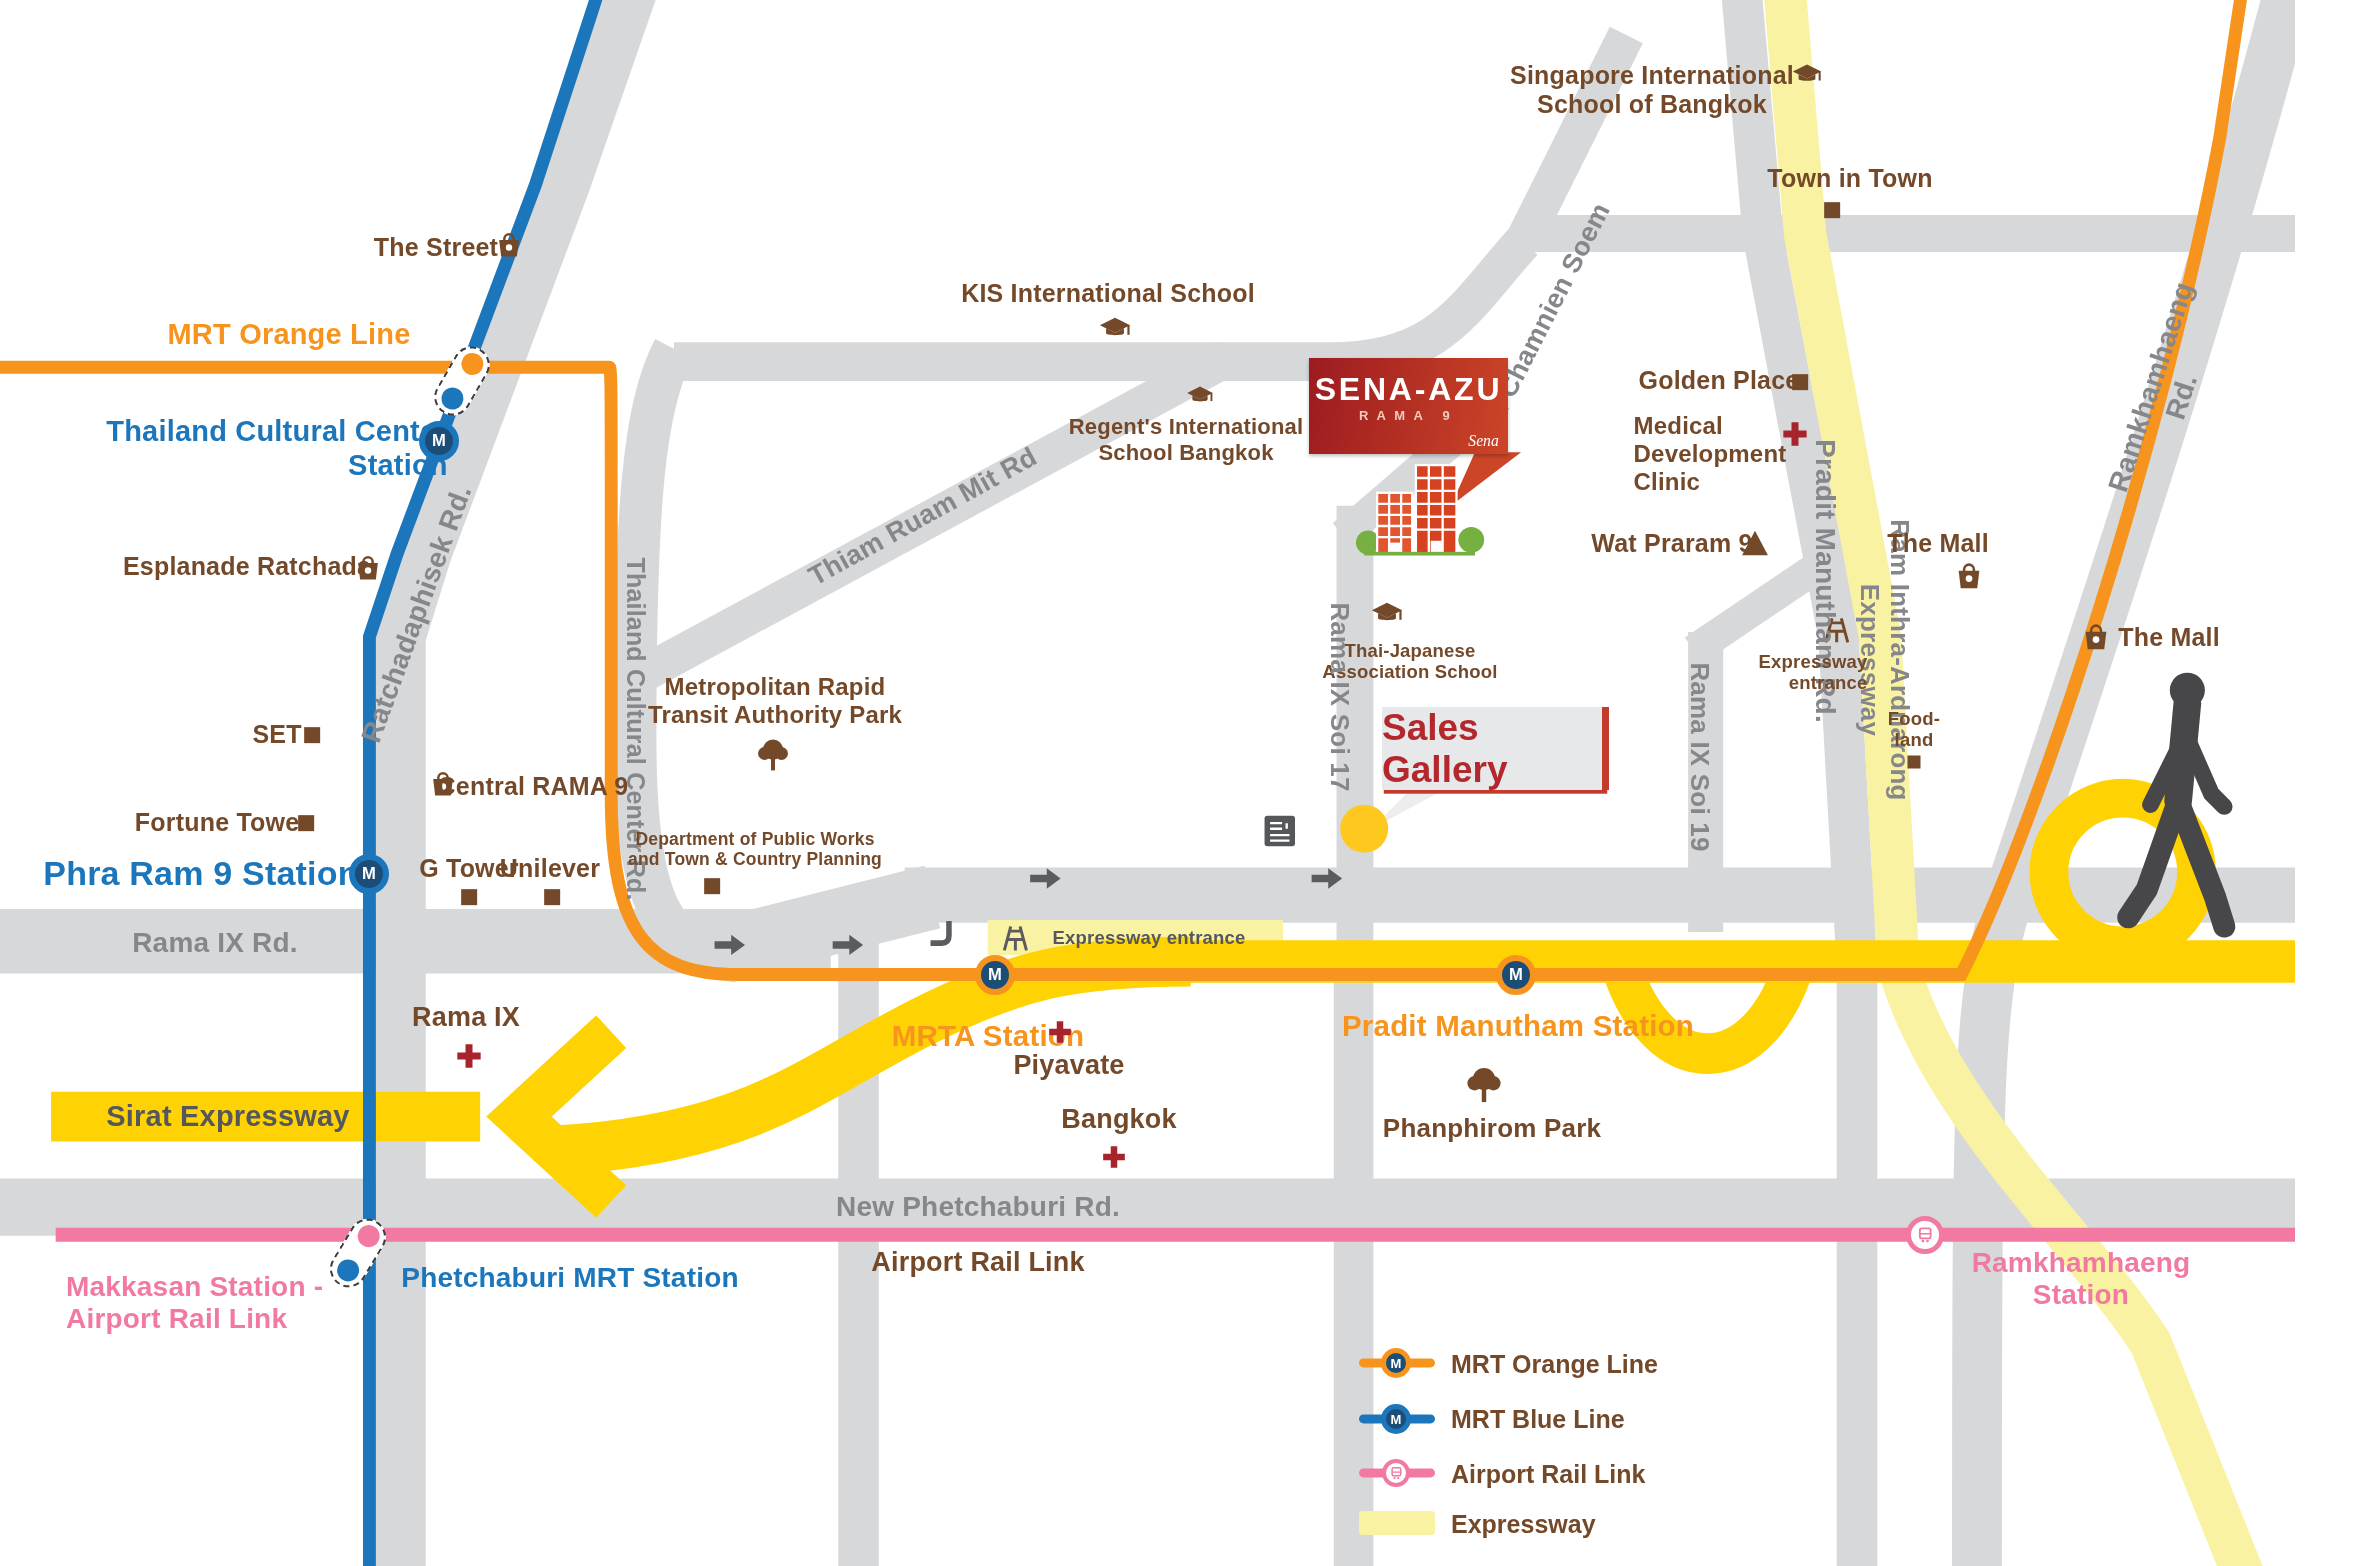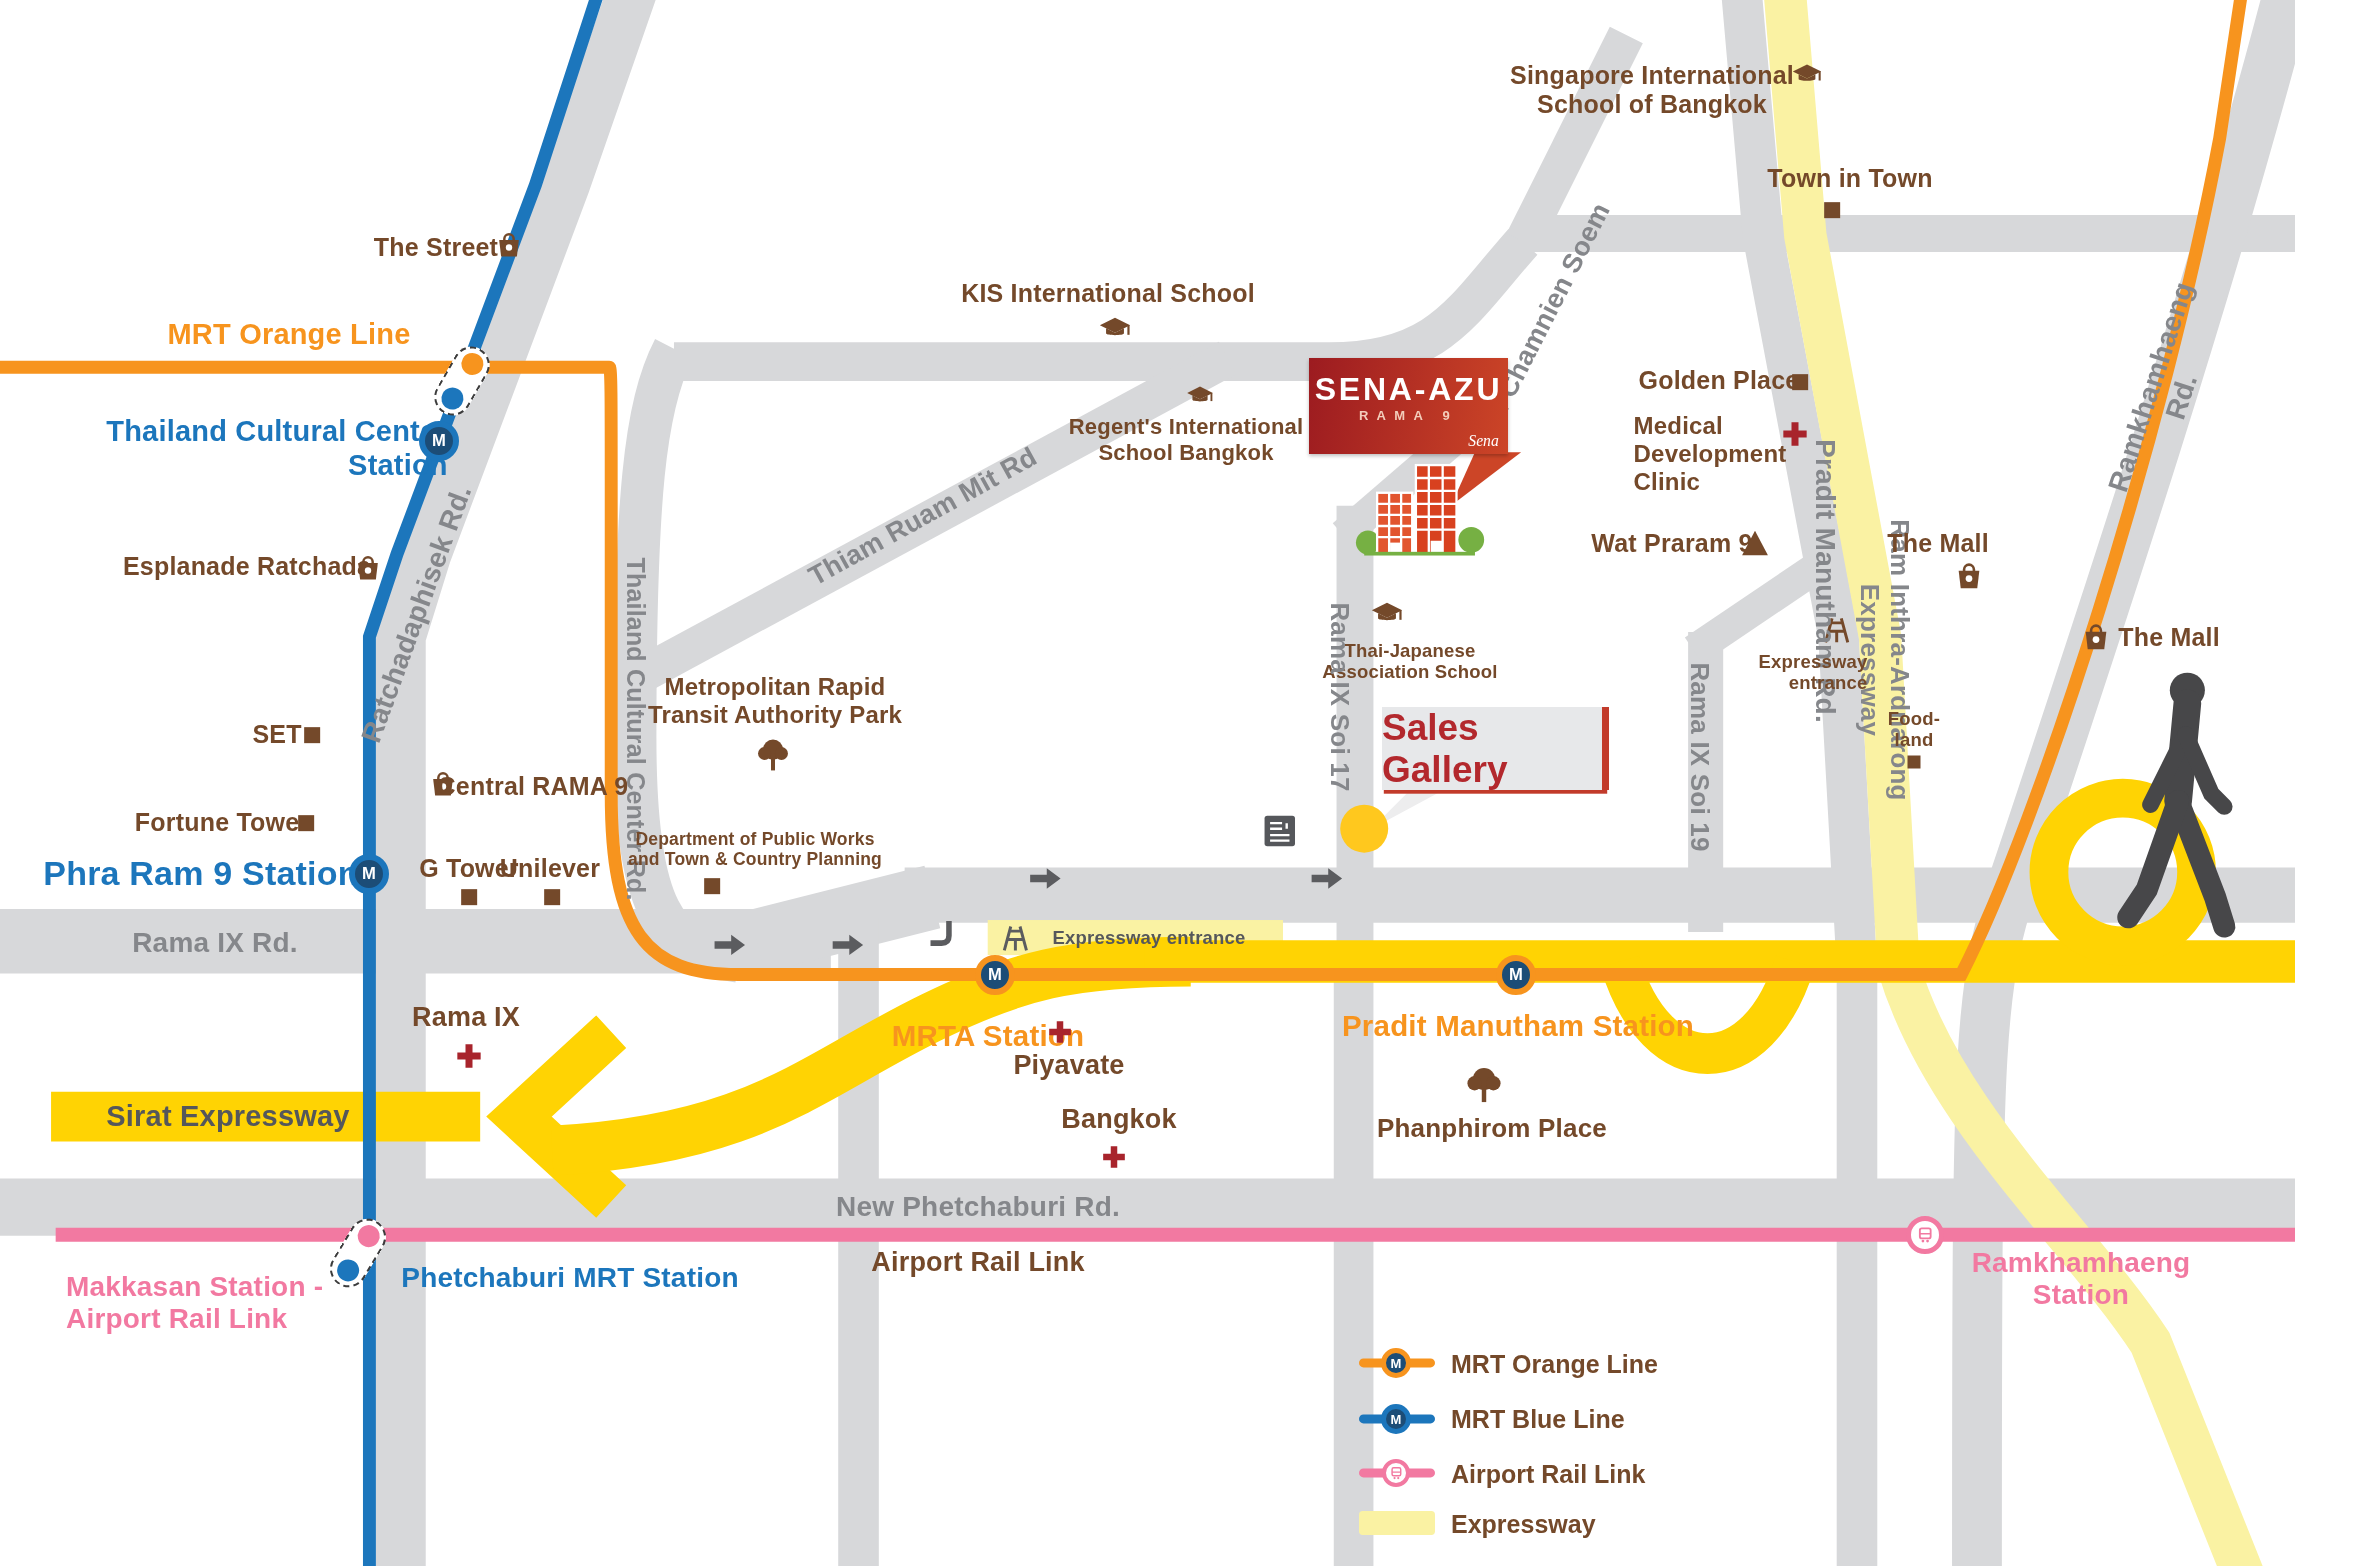--- a/index.html
+++ b/index.html
@@ -331,21 +331,21 @@
 <svg class="ic crossic" style="left:1114px;top:1157px" width="26" height="26" viewBox="0 0 28 28">
       <use href="#i-cross"></use>
     </svg>
 
 <div class="mb" style="left:1516px;top:975px">M</div>
 <div class="L orangeT" style="left:1518px;top:1026px;font-size:29.5px">Pradit Manutham Station</div>
 
 <svg class="ic" style="left:1484px;top:1085px" width="41" height="41" viewBox="0 0 44 44">
       <use href="#i-tree"></use>
     </svg>
-<div class="L brown" style="left:1492px;top:1128px;font-size:26px">Phanphirom Place</div>
+<div class="L brown" style="left:1492px;top:1128px;font-size:26px">Phanphirom Park</div>
 
 <div class="L grayT" style="left:978px;top:1207px;font-size:28px">New Phetchaburi Rd.</div>
 <div class="L brown" style="left:978px;top:1263px;font-size:27px">Airport Rail Link</div>
 
 <div class="pill" style="left:358px;top:1253px;transform:translate(-50%,-50%) rotate(31deg)">
       <span class="dot p"></span>
       <span class="dot b"></span>
     </div>
 <div class="L pinkT" style="left:66px;top:1303px;font-size:28px;text-align:left;transform:translate(0,-50%)">Makkasan Station -
 Airport Rail Link</div>

